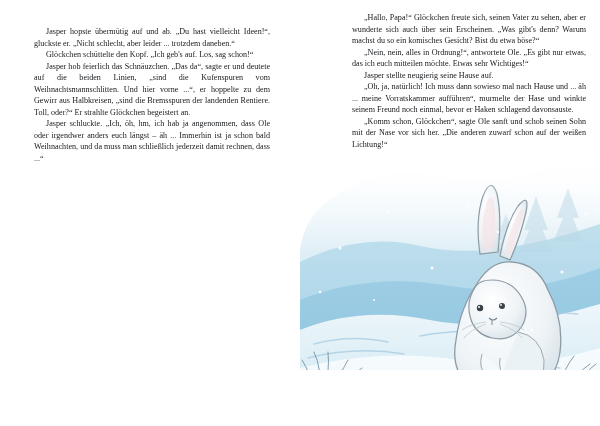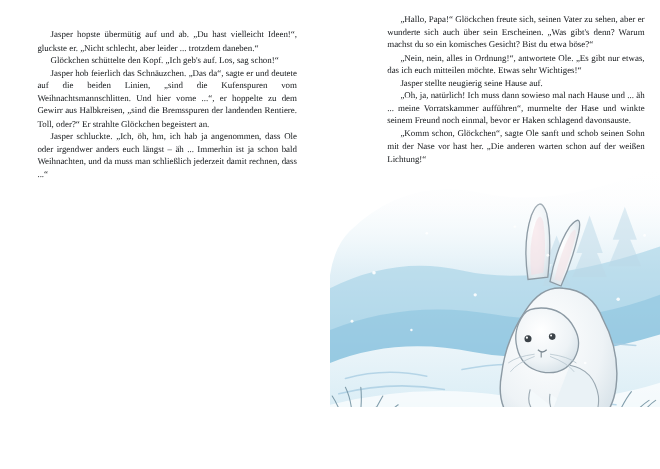--- a/index.html
+++ b/index.html
@@ -232,17 +232,17 @@
       <span class="dots">• •</span><span class="num">20</span><span class="dots">• •</span>
     </div>
   </div>
 
   <div class="page page-right">
     <div class="textcol">
       <p>„Hallo, Papa!“ Glöckchen freute sich, seinen Vater zu sehen, aber er wunderte sich auch über sein Erscheinen. „Was gibt's denn? Warum machst du so ein komisches Gesicht? Bist du etwa böse?“</p>
       <p>„Nein, nein, alles in Ordnung!“, antwortete Ole. „Es gibt nur etwas, das ich euch mitteilen möchte. Etwas sehr Wichtiges!“</p>
       <p>Jasper stellte neugierig seine Hause auf.</p>
       <p>„Oh, ja, natürlich! Ich muss dann sowieso mal nach Hause und ... äh ... meine Vorratskammer aufführen“, murmelte der Hase und winkte seinem Freund noch einmal, bevor er Haken schlagend davonsauste.</p>
-      <p>„Komm schon, Glöckchen“, sagte Ole sanft und schob seinen Sohn mit der Nase vor hast her. „Die anderen warten schon auf der weißen Lichtung!“</p>
+      <p>„Komm schon, Glöckchen“, sagte Ole sanft und schob seinen Sohn mit der Nase vor sich her. „Die anderen zuwarf schon auf der weißen Lichtung!“</p>
     </div>
   </div>
 
 </div>
 
 </body></html>

